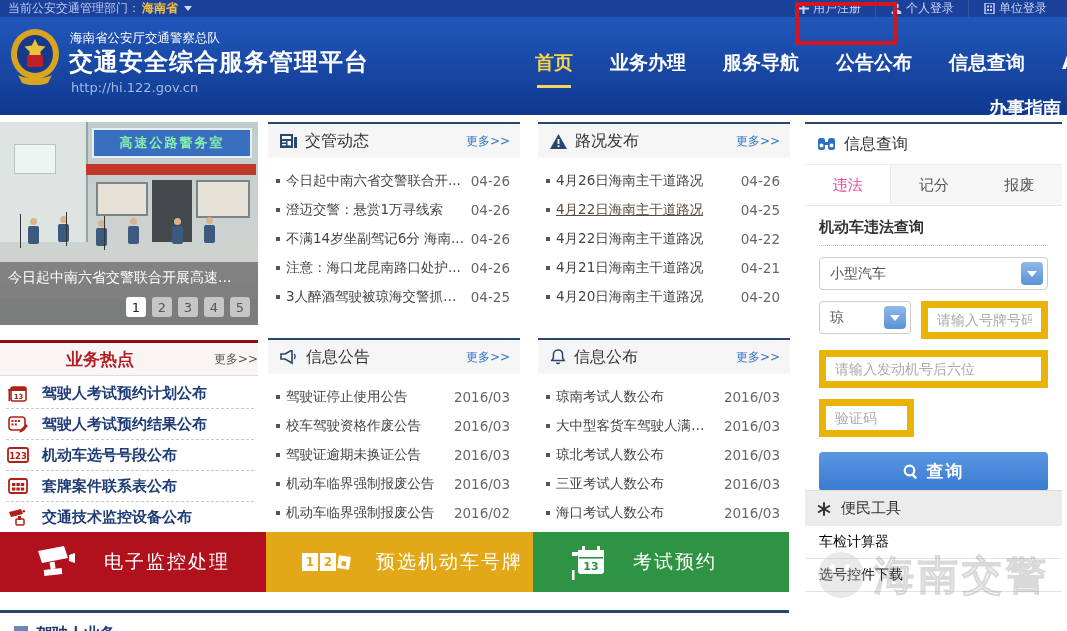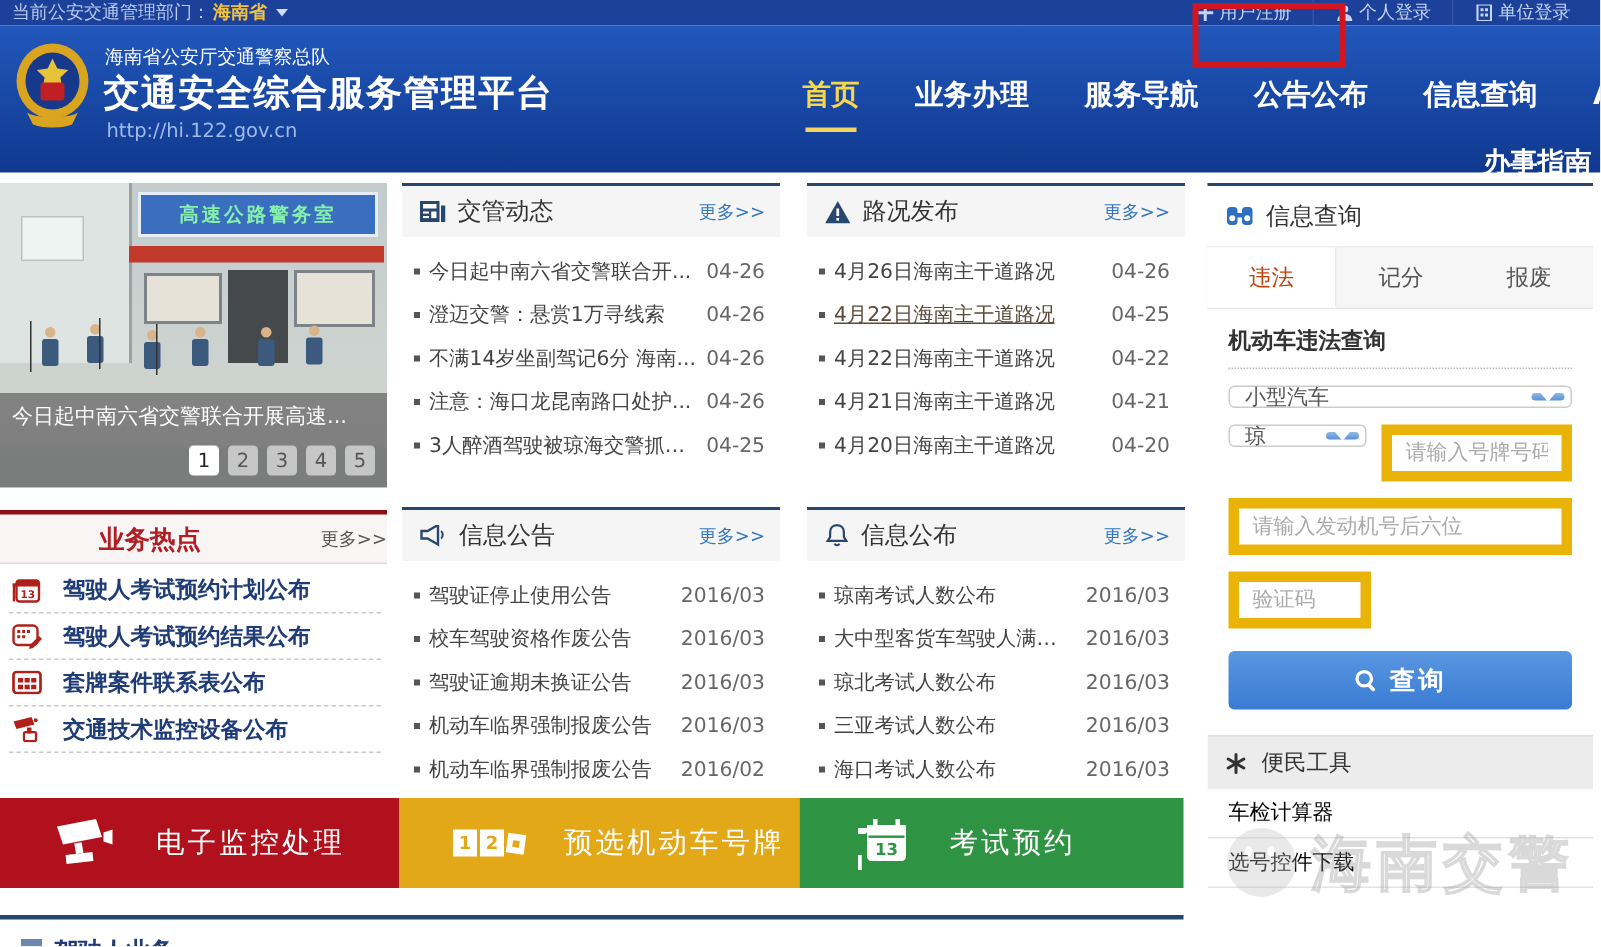--- a/index.html
+++ b/index.html
@@ -90,24 +90,24 @@
   .footer-clip-inner { display:flex; align-items:flex-start; gap:8px; padding-top:5px; }
   .footer-ico { width:14px; height:14px; background:#6d87b4; flex:none; margin-top:2px; }
   .footer-text { font-size:16px; font-weight:bold; color:#1f3c77; white-space:nowrap; }
 
   
   .query-panel { position:absolute; left:805px; top:122px; width:257px; height:358px; border-top:2px solid #27476e; background:#fff; }
   .q-head { display:flex; align-items:center; height:40px; padding:0 12px; }
   .q-title { font-size:16px; color:#333; margin-left:8px; }
   .q-tabs { display:flex; background:#f6f6f6; border-bottom:1px solid #e7e7e7; border-top:1px solid #eee; }
   .q-tab { flex:1; height:40px; line-height:40px; text-align:center; font-size:15px; color:#555; cursor:pointer; }
-  .q-tab.active { background:#fff; border-right:1px solid #e7e7e7; border-bottom:1px solid #fff; margin-bottom:-1px; color:#c2410c; }
+  .q-tab.active { background:#fff; border-right:1px solid #e7e7e7; border-bottom:1px solid #fff; margin-bottom:-1px; color:#ec4899; }
   .q-body { padding:12px 14px 0 14px; }
   .q-form-title { font-size:15px; font-weight:bold; color:#333; padding-bottom:8px; border-bottom:1px dotted #bbb; }
-  .sel { height:15px; border:1px solid #ccc; border-radius:4px; display:flex; align-items:center; padding-left:10px; font-size:14px; color:#555; cursor:pointer; background:#fff; position:relative; }
+  .sel { height:33px; border:1px solid #ccc; border-radius:4px; display:flex; align-items:center; padding-left:10px; font-size:14px; color:#555; cursor:pointer; background:#fff; position:relative; }
   .sel .chev { position:absolute; right:4px; top:4px; bottom:4px; width:22px; border-radius:4px; background:linear-gradient(#8fb9ea,#5a92d6); display:flex; align-items:center; justify-content:center; }
   .chev-arrow { width:0; height:0; border-left:5px solid transparent; border-right:5px solid transparent; border-top:6px solid #fff; }
   .q-row { margin-top:11px; display:flex; gap:10px; }
   .inp { height:38px; border:7px solid #eab308; border-radius:0; font-size:14px; color:#555; padding:0 9px; font-family:inherit; width:100%; }
   .inp::placeholder { color:#aaa; }
   .inp-captcha { width:95px; }
   .q-btn { margin-top:15px; width:100%; height:39px; border:none; border-radius:4px; background:linear-gradient(#5a97e2,#3a7bd2); color:#fff; font-size:17px; font-weight:bold; display:flex; align-items:center; justify-content:center; gap:8px; cursor:pointer; font-family:inherit; letter-spacing:2px; }
 
   
   .tools-panel { position:absolute; left:805px; top:490px; width:257px; height:141px; background:#fff; overflow:hidden; }
@@ -355,20 +355,29 @@
               <rect x="10" y="6" width="2" height="2" fill="#b02018"></rect>
               <rect x="3.5" y="9.5" width="2" height="2" fill="#b02018"></rect>
               <rect x="6.8" y="9.5" width="2" height="2" fill="#b02018"></rect>
               <path d="M12 16l6-6 2 2-6 6-2.6.6z" fill="#b02018"></path>
             </svg>
         </span>
         <span class="hot-label">驾驶人考试预约结果公布</span>
       </div>
       <div class="hot-row">
         <span class="hot-ico">
+          <svg width="22" height="16" viewBox="0 0 22 16">
+              <rect x="1" y="1" width="20" height="14" rx="2" fill="none" stroke="#b02018" stroke-width="1.8"></rect>
+              <text x="11" y="11.5" font-size="8.5" fill="#b02018" text-anchor="middle" font-weight="bold">123</text>
+            </svg>
+        </span>
+        <span class="hot-label">机动车选号号段公布</span>
+      </div>
+      <div class="hot-row">
+        <span class="hot-ico">
           <svg width="20" height="16" viewBox="0 0 20 16">
               <rect x="1" y="1" width="18" height="14" rx="2" fill="none" stroke="#b02018" stroke-width="1.8"></rect>
               <rect x="4" y="5" width="3.4" height="3" fill="#b02018"></rect>
               <rect x="8.4" y="5" width="3.4" height="3" fill="#b02018"></rect>
               <rect x="12.8" y="5" width="3.4" height="3" fill="#b02018"></rect>
               <rect x="4" y="9.5" width="3.4" height="3" fill="#b02018"></rect>
               <rect x="8.4" y="9.5" width="3.4" height="3" fill="#b02018"></rect>
               <rect x="12.8" y="9.5" width="3.4" height="3" fill="#b02018"></rect>
             </svg>
         </span>

